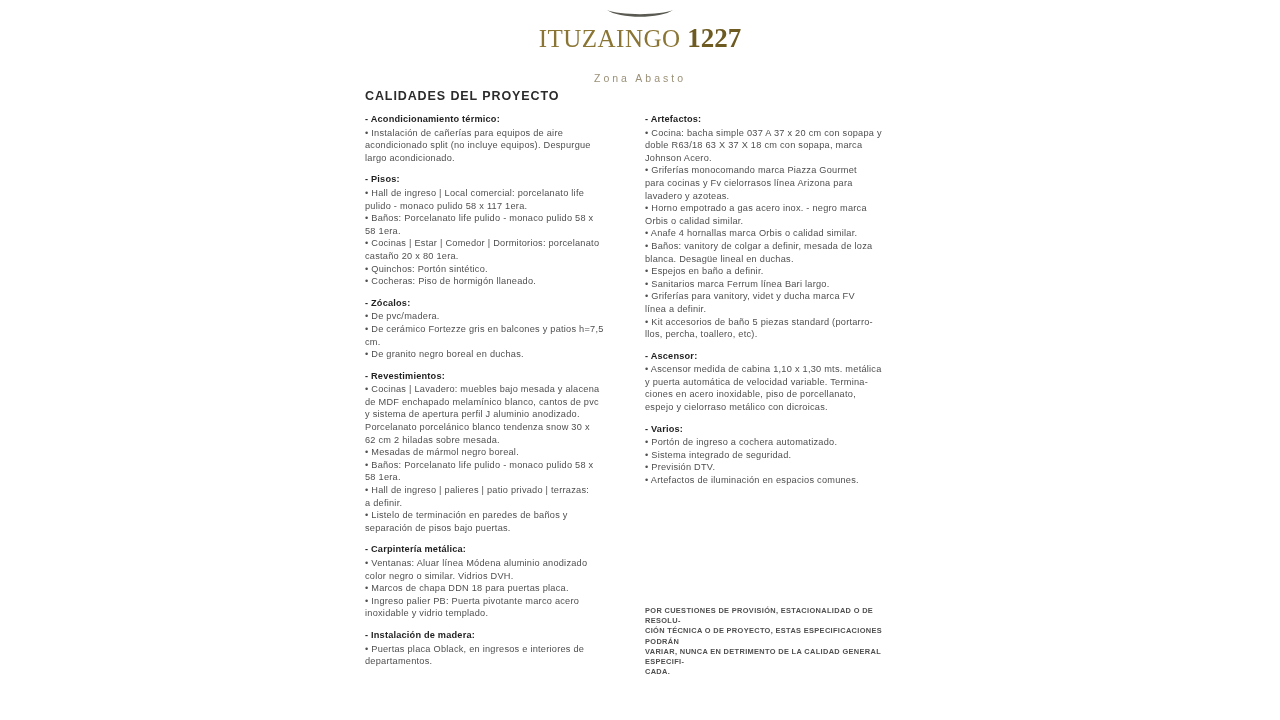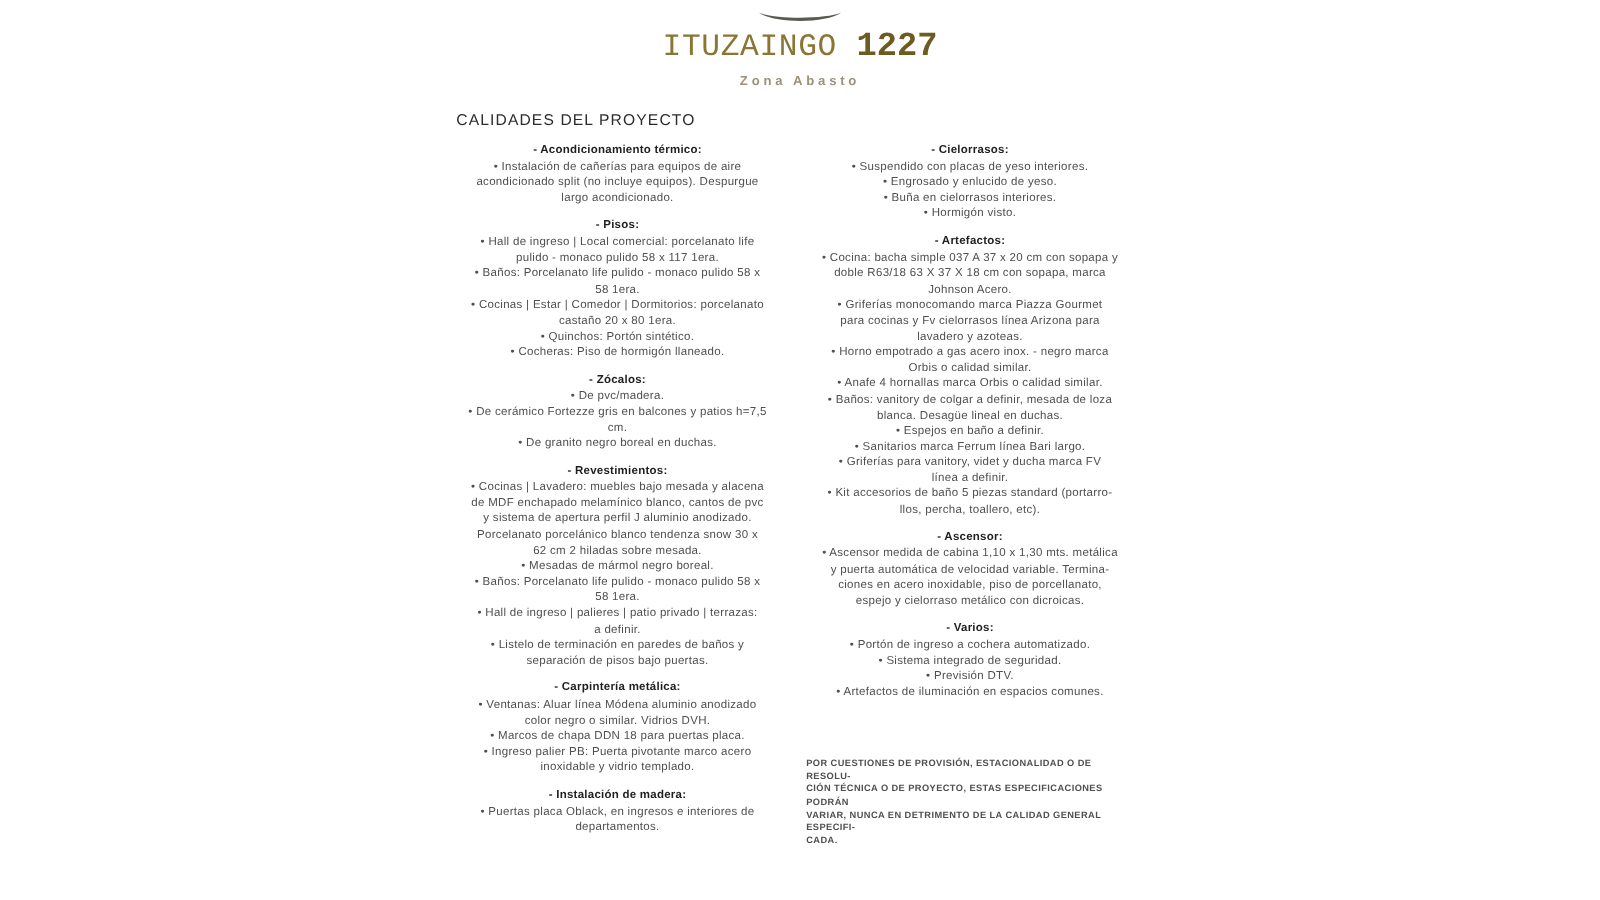--- a/index.html
+++ b/index.html
@@ -25,64 +25,63 @@
     width: 1280px;
     text-align: center;
   }
   .logo-swoosh {
     width: 70px;
     height: 14px;
     margin: 0 auto 2px auto;
     display: block;
   }
   .logo-title {
-    font-family: Liberation Mono, monospace;
+    font-family: Liberation Serif, serif;
     font-size: 25px;
     letter-spacing: 0.5px;
     color: #8a7535;
     font-weight: 400;
     line-height: 1.1;
   }
   .logo-title .num {
     font-weight: 700;
     font-size: 27px;
     color: #6e5b22;
     letter-spacing: 0px;
   }
   .logo-sub {
     font-family: "Liberation Sans", sans-serif;
     font-size: 10.5px;
-    font-weight: 700;
+    font-weight: 400;
     letter-spacing: 3px;
     color: #9b9178;
-    margin-top: 5px;
+    margin-top: 18px;
   }
 
   
   .doc-title {
     position: absolute;
     top: 89px;
     left: 365px;
     font-family: "Liberation Sans", sans-serif;
     font-size: 12.5px;
-    font-weight: 400;
+    font-weight: 700;
     letter-spacing: 0.9px;
     color: #2b2b2b;
   }
 
   
   .col {
     position: absolute;
     top: 113px;
     font-family: "Liberation Sans", sans-serif;
     font-size: 9.2px;
     line-height: 12.6px;
     color: #4a4a4a;
     letter-spacing: 0.25px;
-    text-align: center;
   }
   .col-left  { left: 365px; width: 258px; }
   .col-right { left: 645px; width: 262px; }
 
   .sect { margin-bottom: 9px; }
   .sect:last-child { margin-bottom: 0; }
 
   .sect-h {
     font-weight: 700;
     color: #1f1f1f;
@@ -175,27 +174,20 @@
       <span class="line">inoxidable y vidrio templado.</span>
     </div>
     <div class="sect">
       <div class="sect-h">- Instalación de madera:</div>
       <span class="line">• Puertas placa Oblack, en ingresos e interiores de</span>
       <span class="line">departamentos.</span>
     </div>
   </div>
 
   <div class="col col-right">
-    <div class="sect">
-      <div class="sect-h">- Cielorrasos:</div>
-      <span class="line">• Suspendido con placas de yeso interiores.</span>
-      <span class="line">• Engrosado y enlucido de yeso.</span>
-      <span class="line">• Buña en cielorrasos interiores.</span>
-      <span class="line">• Hormigón visto.</span>
-    </div>
     <div class="sect">
       <div class="sect-h">- Artefactos:</div>
       <span class="line">• Cocina: bacha simple 037 A 37 x 20 cm con sopapa y</span>
       <span class="line">doble R63/18 63 X 37 X 18 cm con sopapa, marca</span>
       <span class="line">Johnson Acero.</span>
       <span class="line">• Griferías monocomando marca Piazza Gourmet</span>
       <span class="line">para cocinas y Fv cielorrasos línea Arizona para</span>
       <span class="line">lavadero y azoteas.</span>
       <span class="line">• Horno empotrado a gas acero inox. - negro marca</span>
       <span class="line">Orbis o calidad similar.</span>

